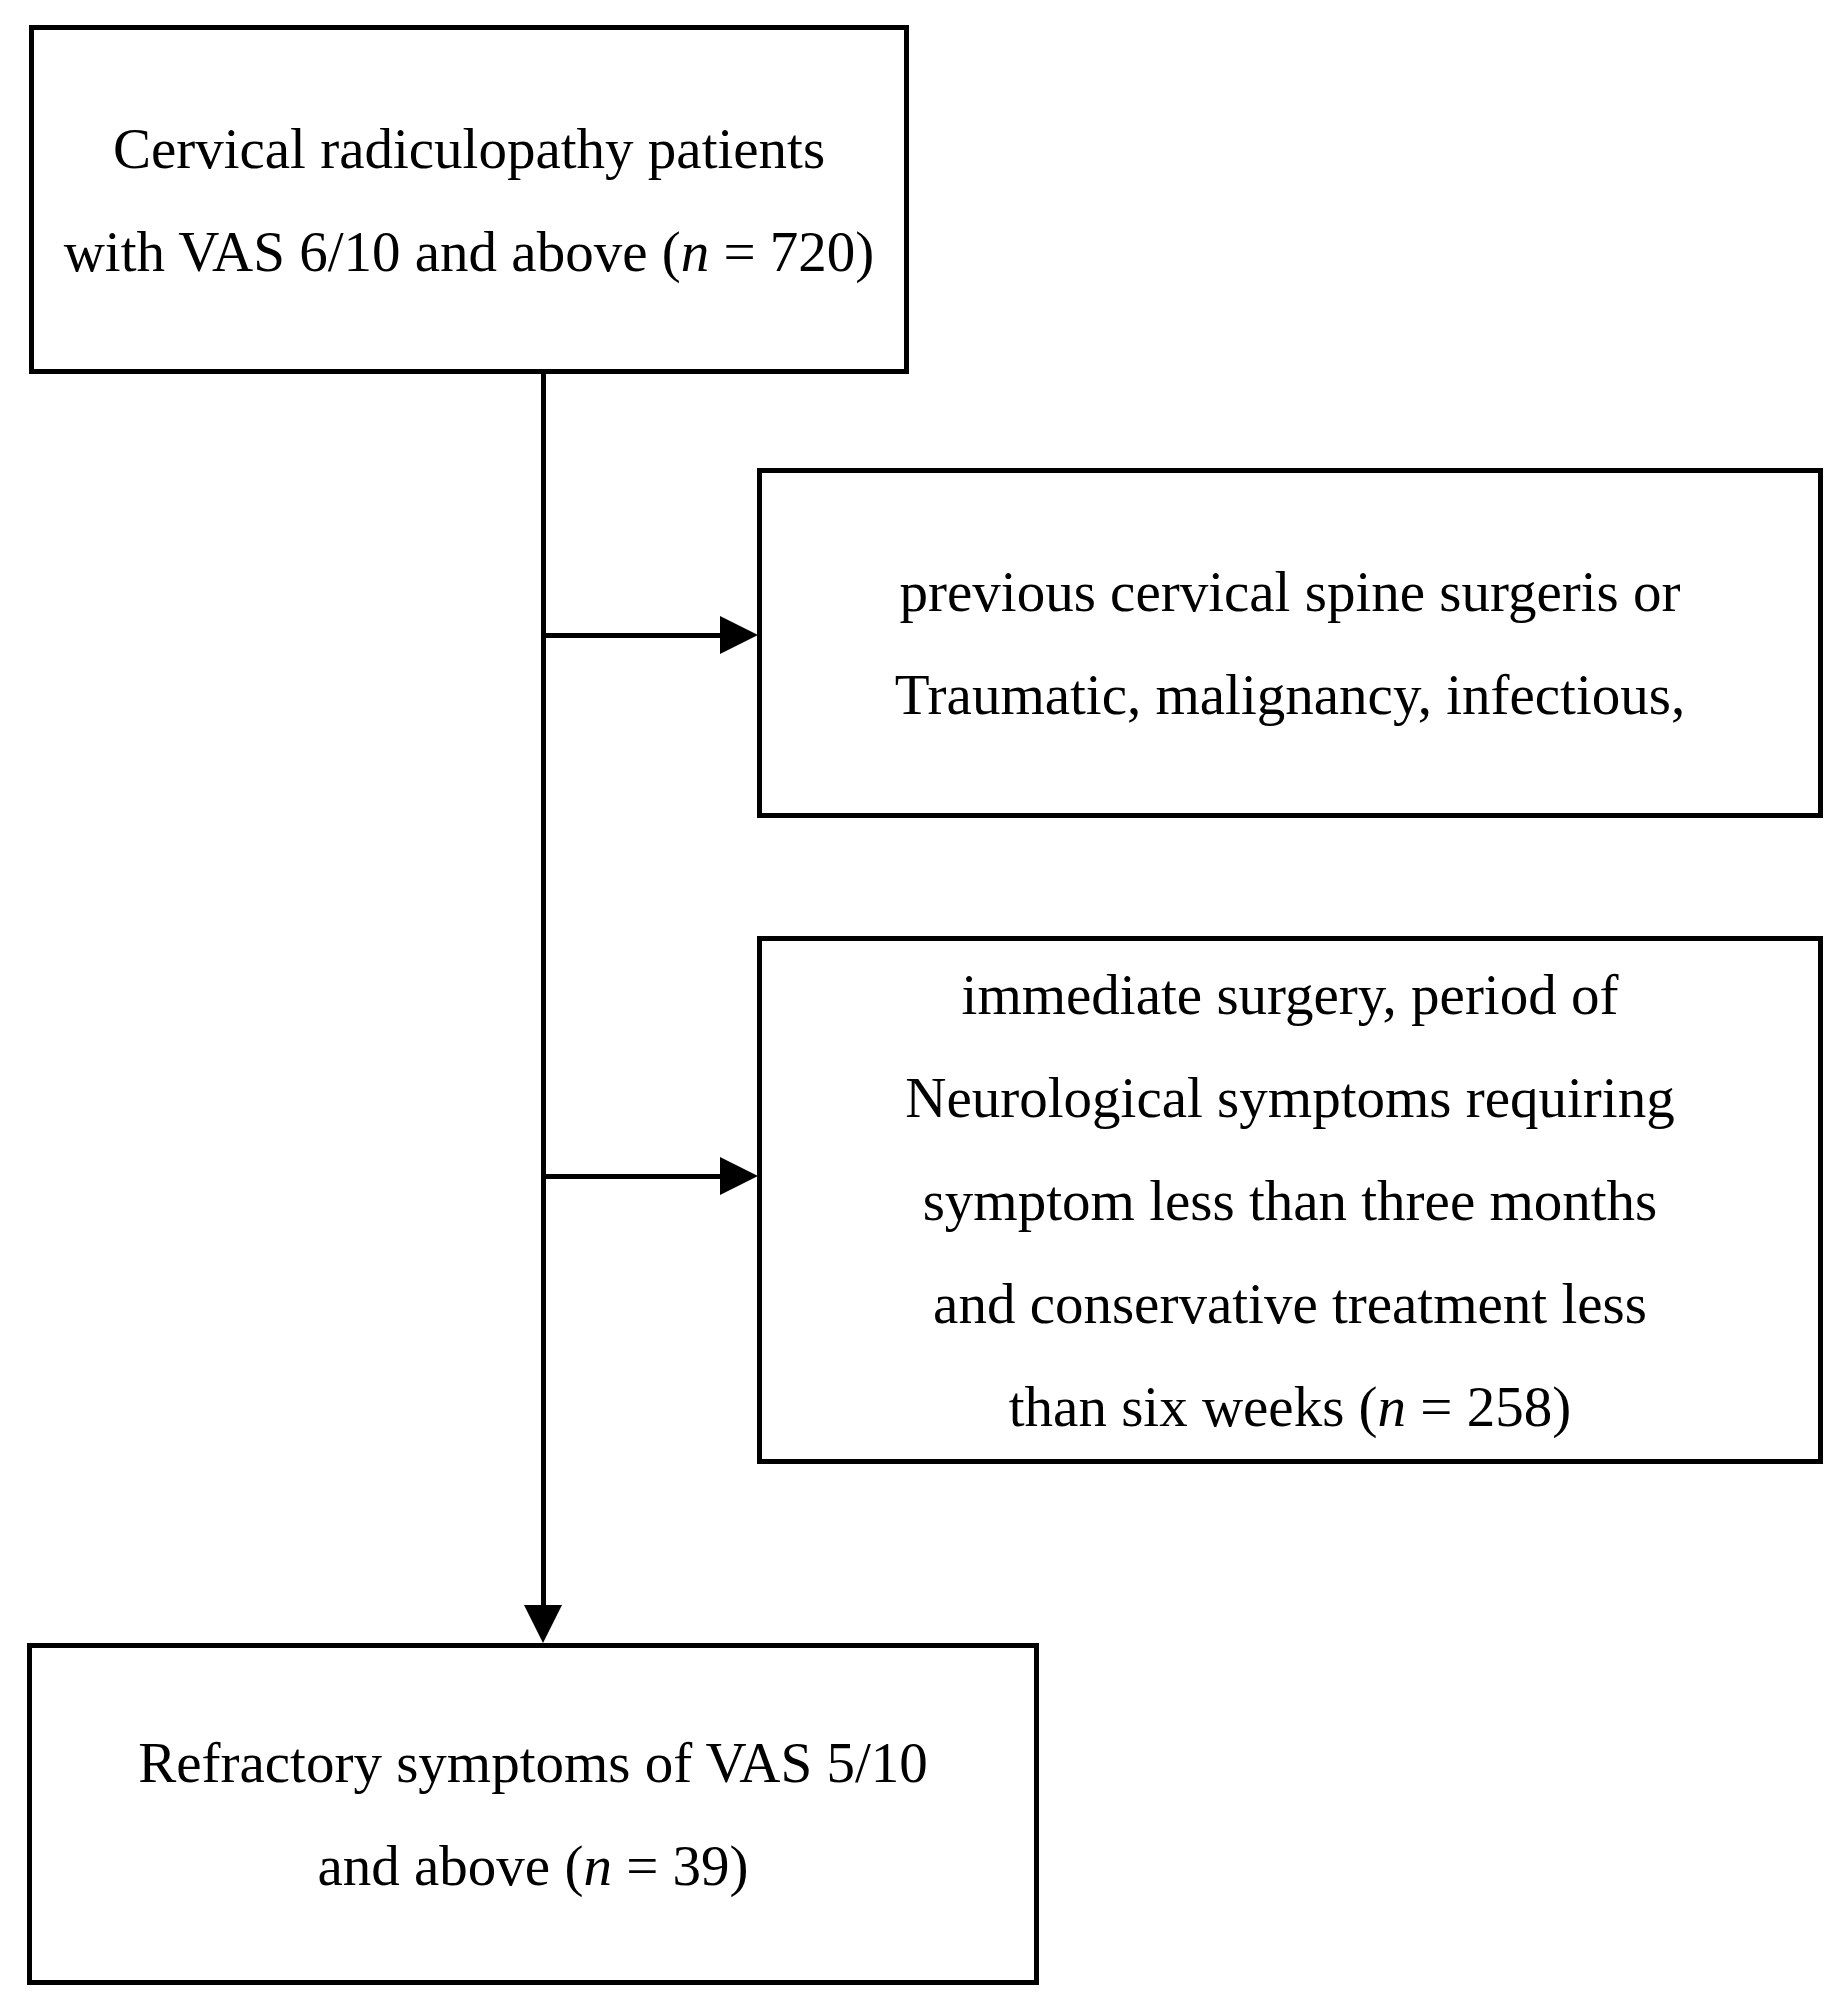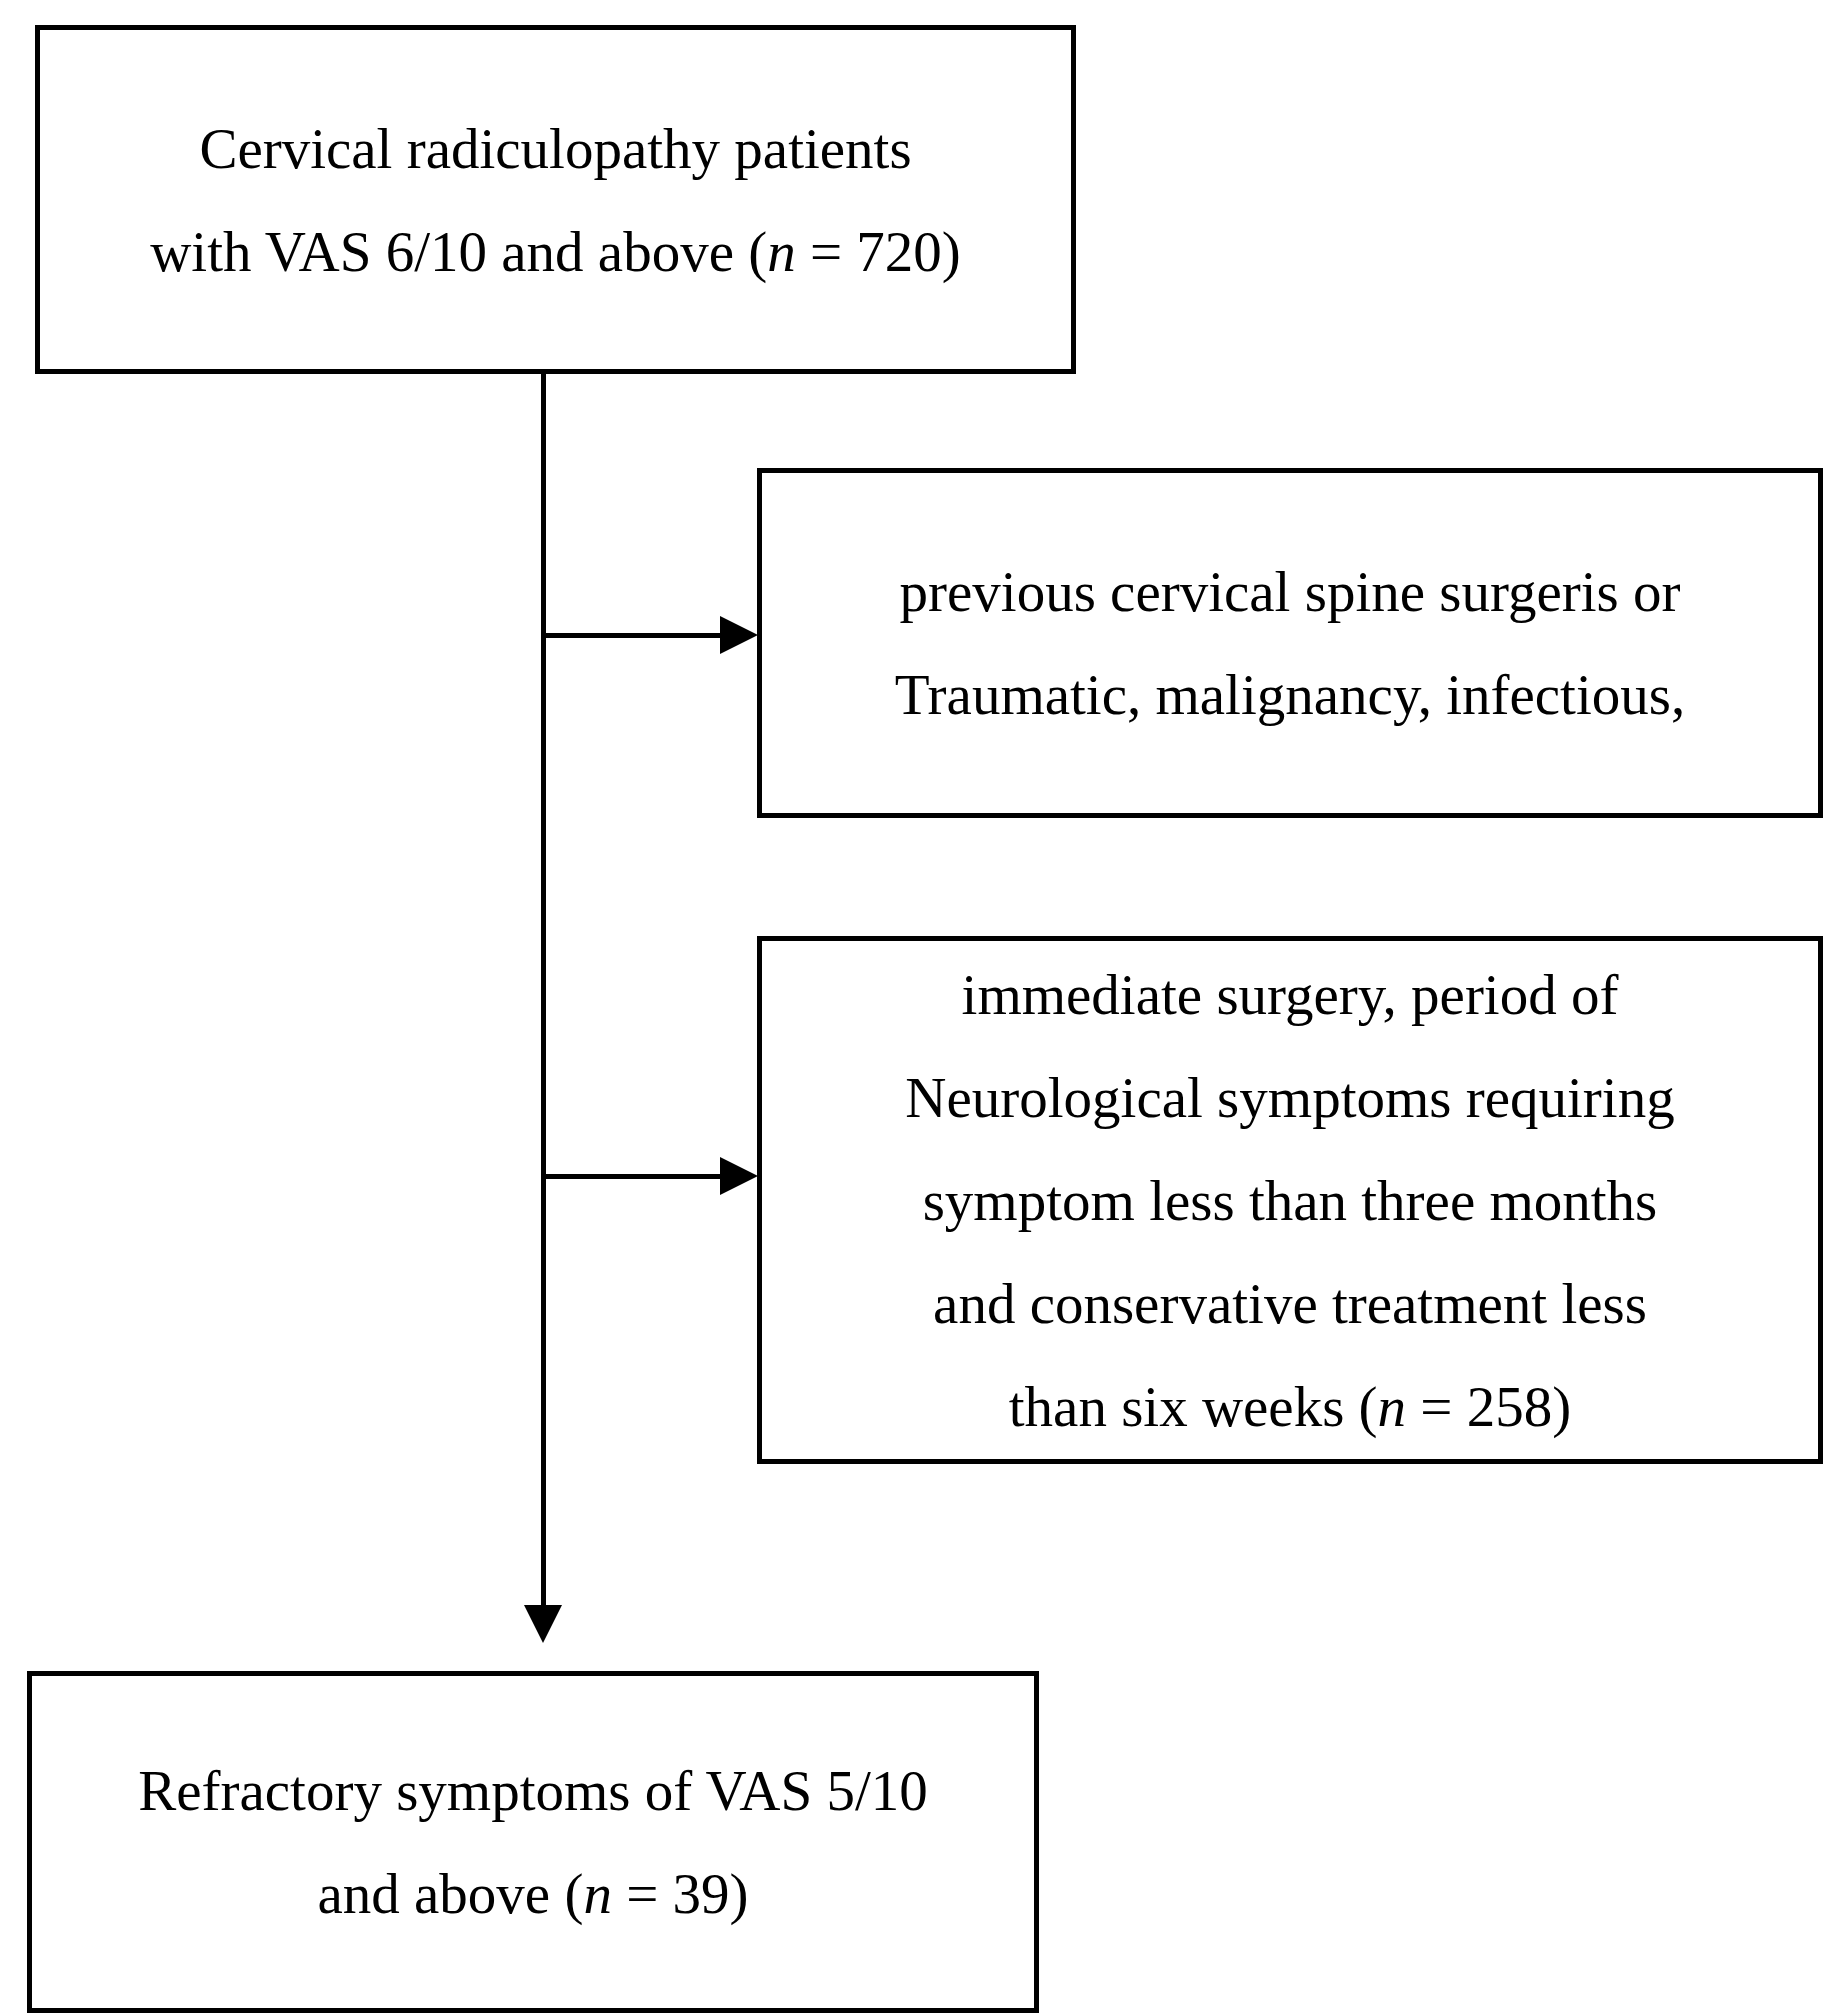--- a/index.html
+++ b/index.html
@@ -73,24 +73,24 @@
     position: absolute;
     left: 524px;
     top: 1605px;
     width: 0; height: 0;
     border-left: 19.6px solid transparent;
     border-right: 19.6px solid transparent;
     border-top: 38px solid #000000;
   }
 
   
-  #box-start { left: 35px;   top: 25px;   width: 1041px; height: 349px; }
+  #box-start { left: 29px;   top: 25px;   width: 880px; height: 349px; }
   #box-excl1 { left: 757px; top: 468px;  width: 1066px; height: 350px; }
   #box-excl2 { left: 757px; top: 936px; width: 1066px; height: 528px; }
-  #box-final { left: 27px;   top: 1643px; width: 1012px; height: 342px; margin-top: 28px; }
+  #box-final { left: 27px;   top: 1643px; width: 1012px; height: 342px; }
 </style>
 </head>
 <body>
 
 <div class="canvas">
 
   <div class="vshaft"></div>
   <div class="hshaft" id="shaft-excl1"></div>
   <div class="arrow-right" id="head-excl1"></div>
   <div class="hshaft" id="shaft-excl2"></div>

